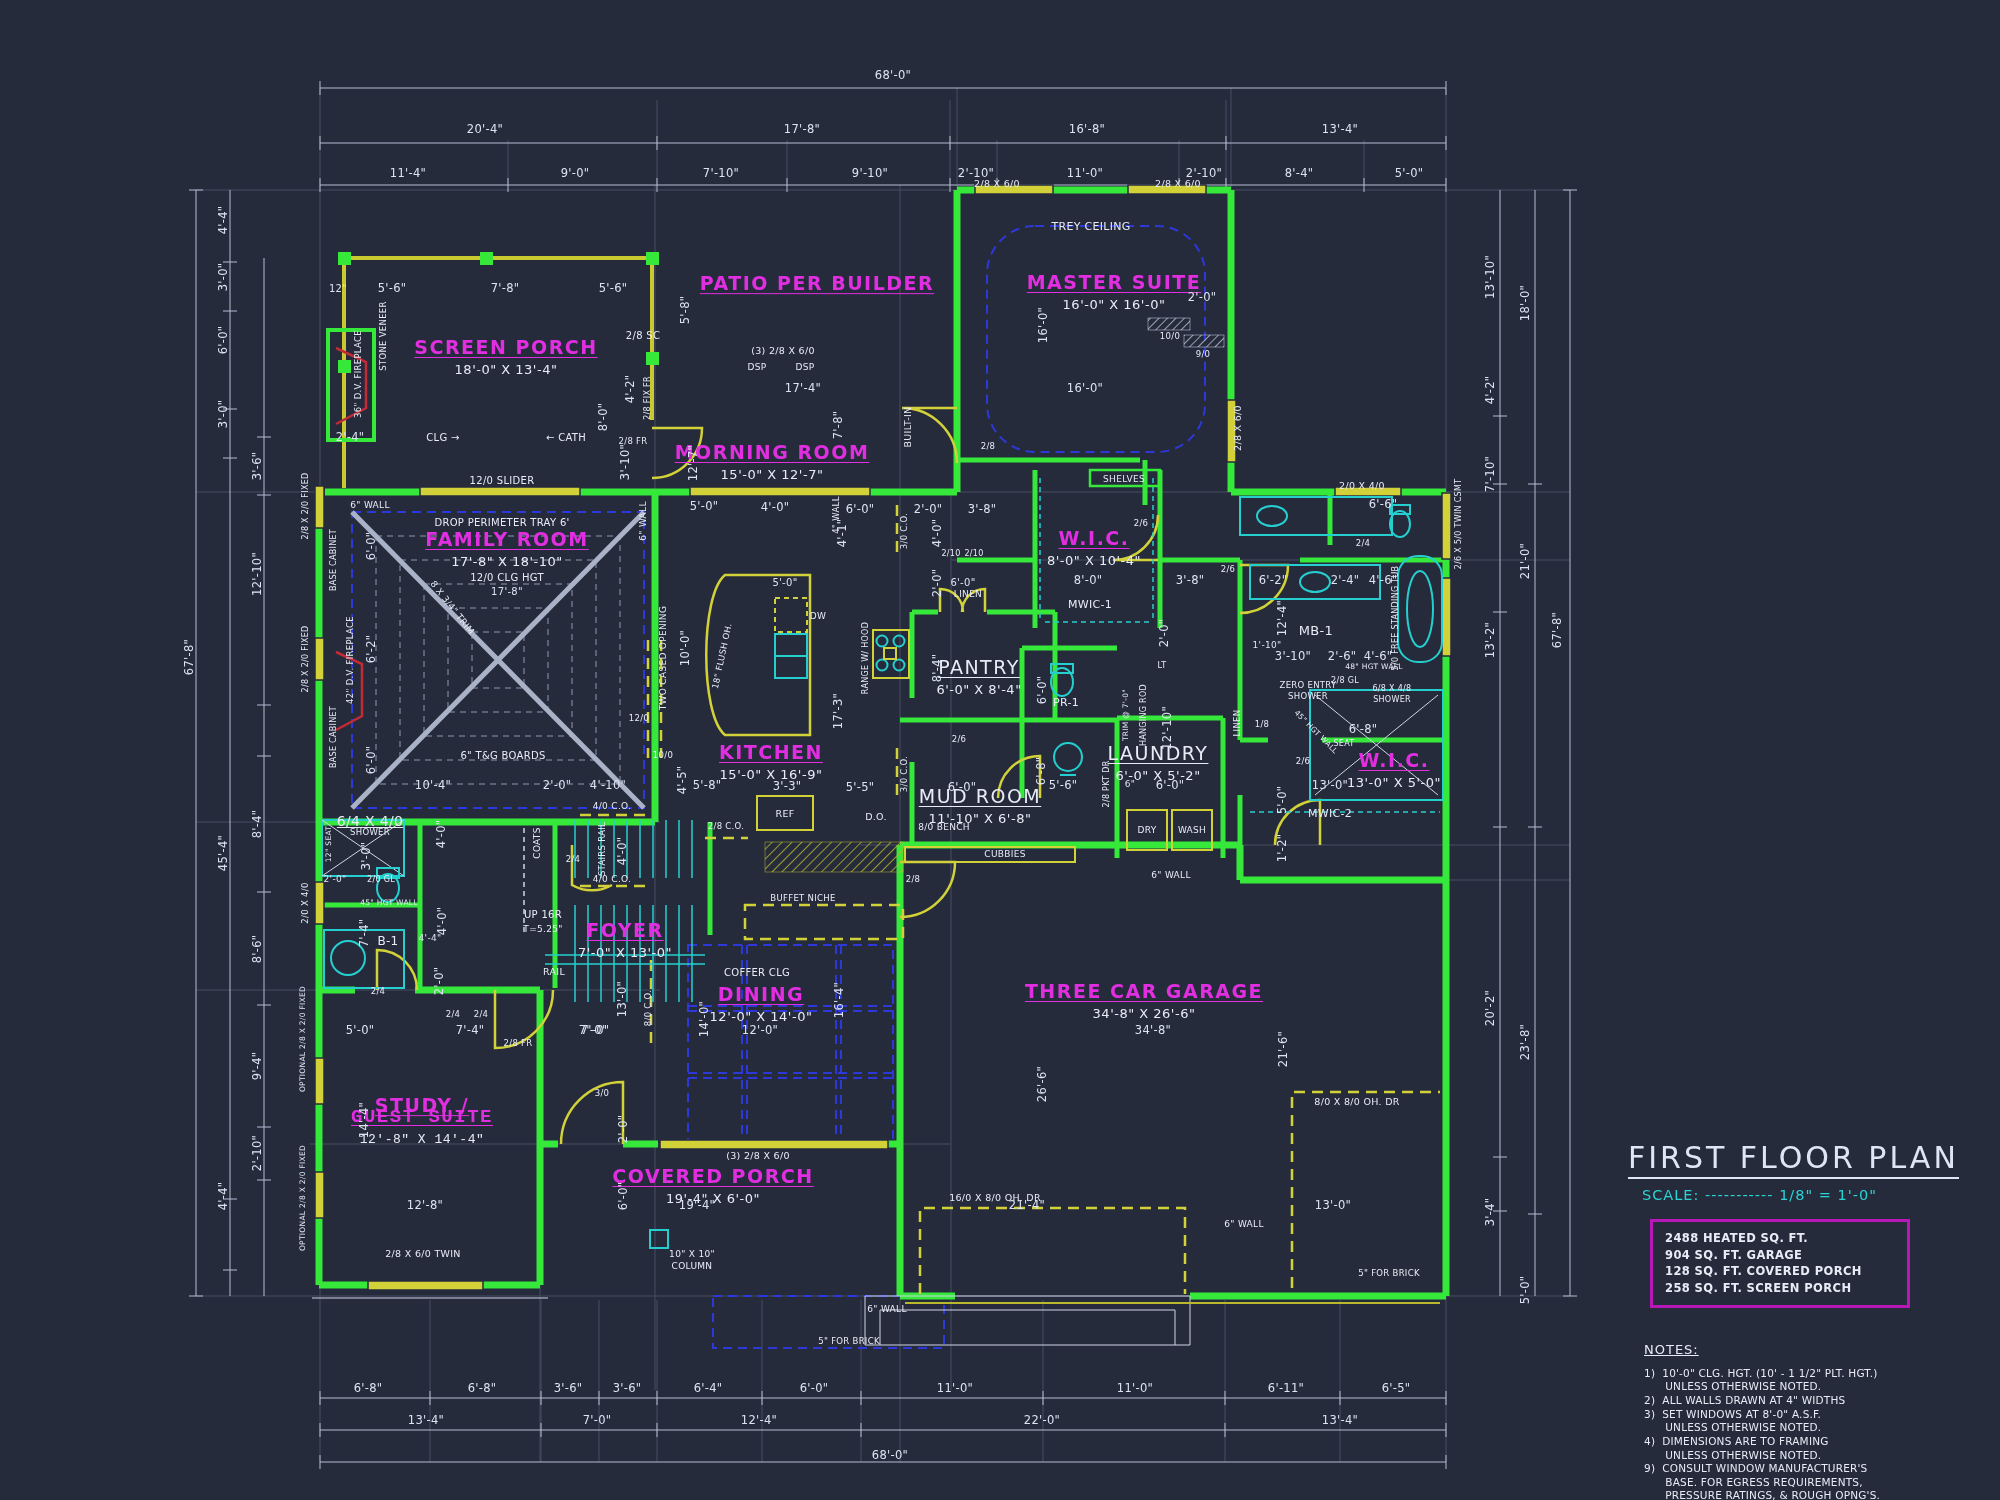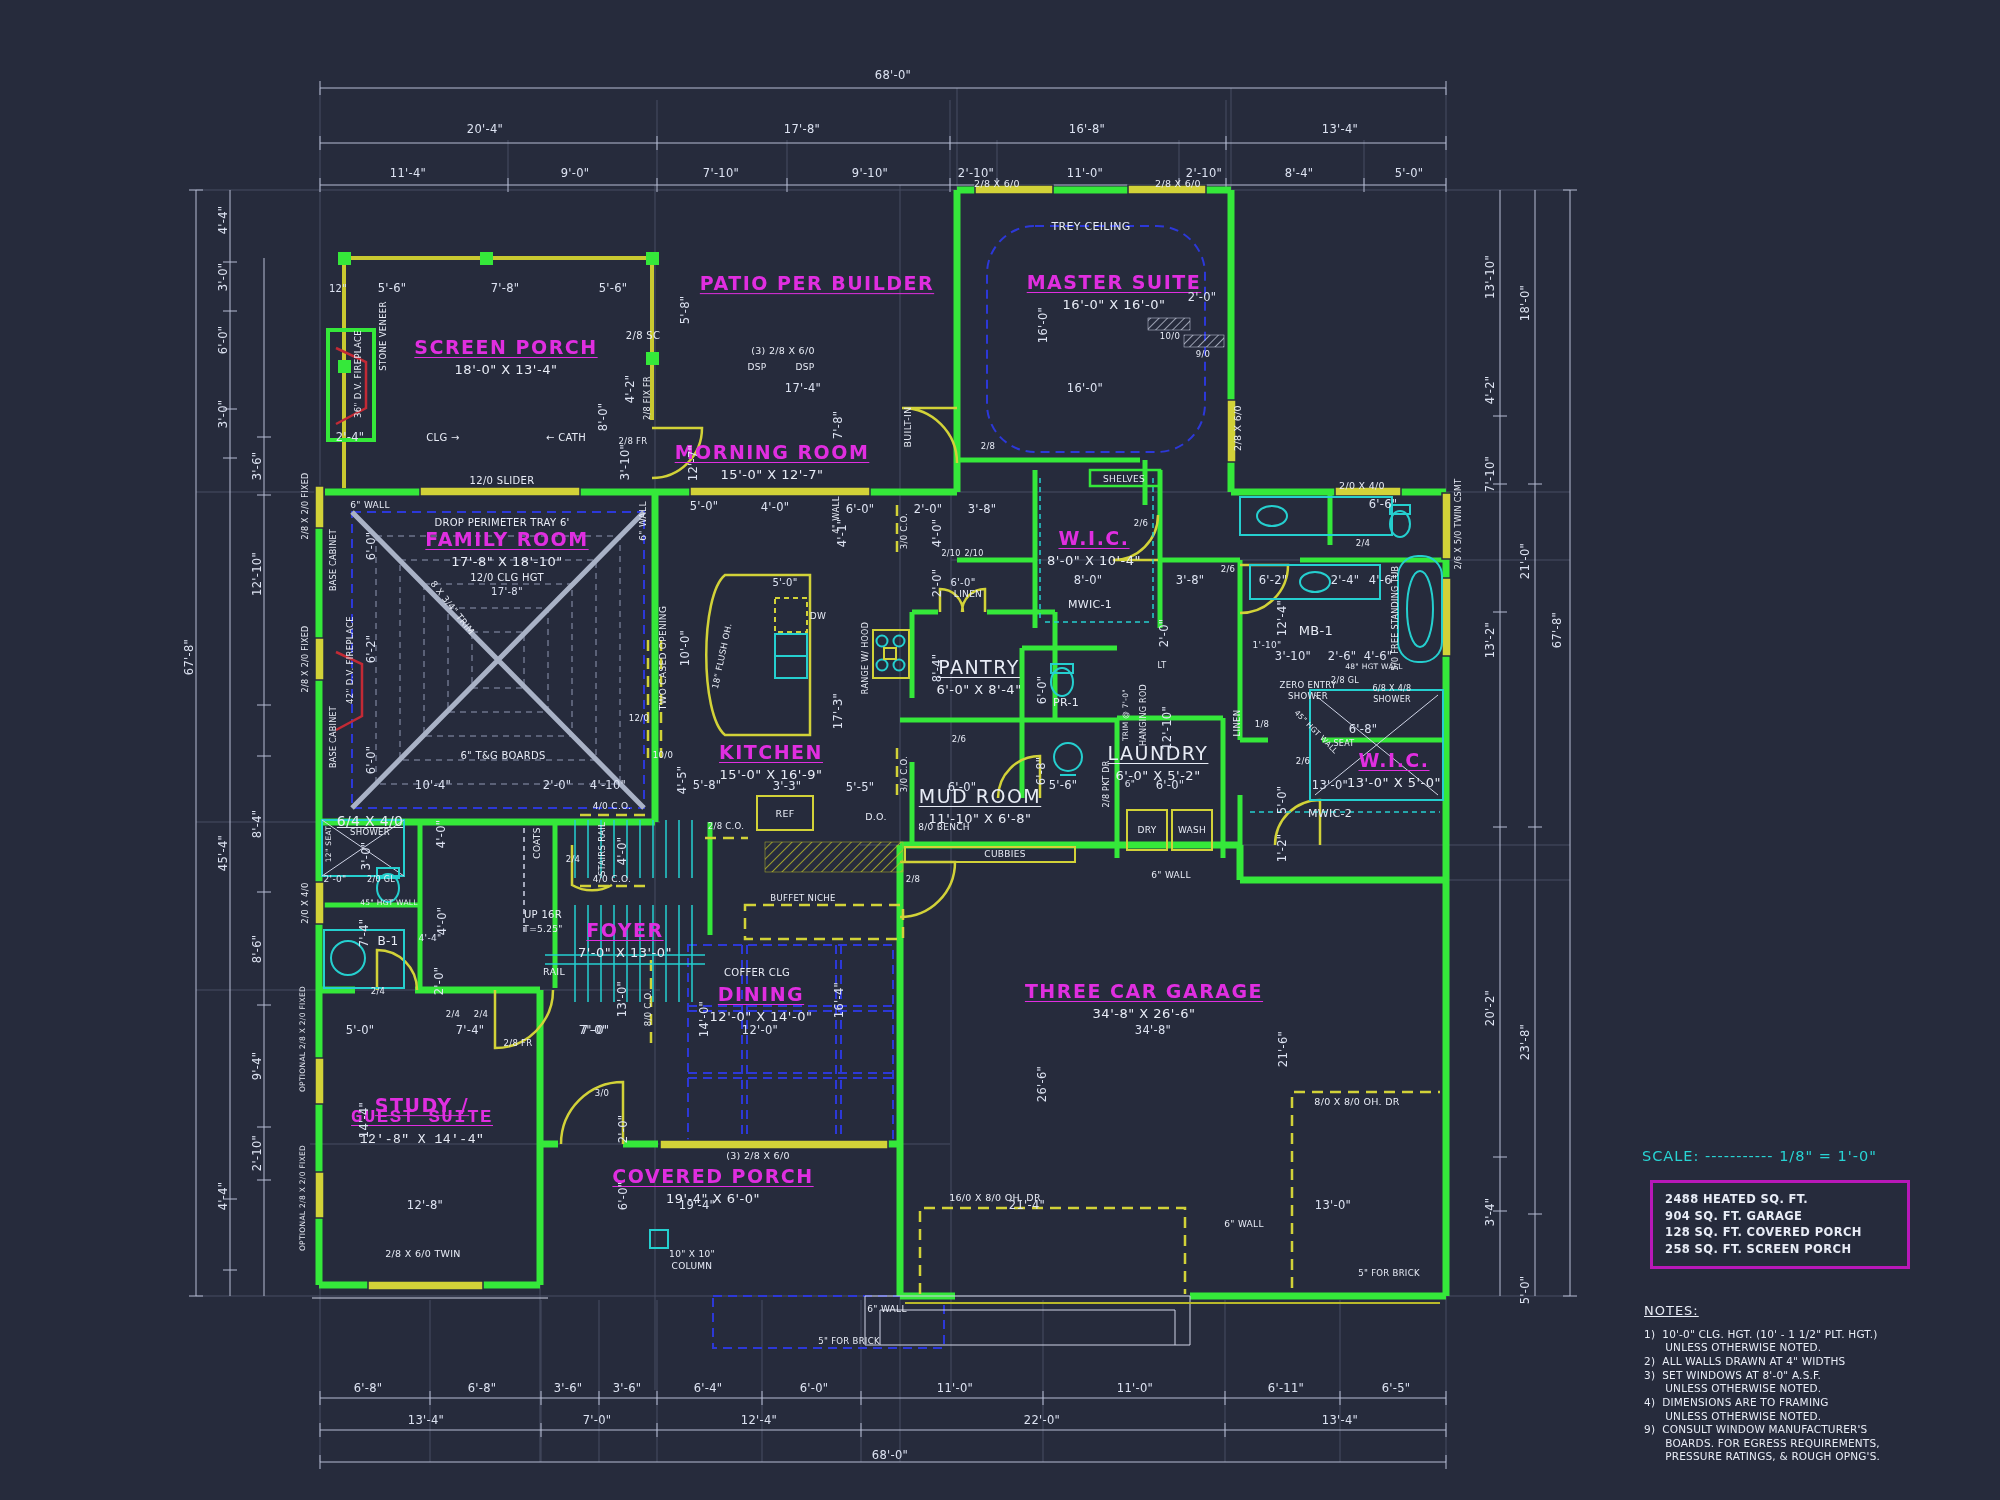--- a/index.html
+++ b/index.html
@@ -553,36 +553,37 @@
       <div class="dim" style="left: 443px; top: 921px; position: absolute; transform: translate(-50%, -50%) rotate(-90deg);">4'-0"</div>
       <div class="dim" style="left: 430px; top: 938px; position: absolute; font-size: 9px; transform: translate(-50%, -50%);">4'-4"</div>
       <div class="dim" style="left: 440px; top: 981px; position: absolute; transform: translate(-50%, -50%) rotate(-90deg);">2'-0"</div>
       <div class="dim" style="left: 623px; top: 851px; position: absolute; transform: translate(-50%, -50%) rotate(-90deg);">4'-0"</div>
       <div class="dim" style="left: 365px; top: 933px; position: absolute; transform: translate(-50%, -50%) rotate(-90deg);">7'-4"</div>
       <div class="dim" style="left: 367px; top: 856px; position: absolute; transform: translate(-50%, -50%) rotate(-90deg);">3'-0"</div>
       <div class="dim" style="left: 335px; top: 879px; position: absolute; font-size: 9px; transform: translate(-50%, -50%);">2'-0"</div>
     </div>
 
   <div id="titleblock">
+    <div id="tb-title">FIRST FLOOR PLAN</div>
     <div id="tb-scale">SCALE: ----------- 1/8" = 1'-0"</div>
     <div id="tb-areas">
         <div class="note">2488 HEATED SQ. FT.</div>
         <div class="note">904 SQ. FT. GARAGE</div>
         <div class="note">128 SQ. FT. COVERED PORCH</div>
         <div class="note">258 SQ. FT. SCREEN PORCH</div>
       </div>
     <div id="tb-notes">
       <div id="tb-notes-title">NOTES:</div>
       <div>
           <div class="note">1)  10'-0" CLG. HGT. (10' - 1 1/2" PLT. HGT.)</div>
           <div class="note">      UNLESS OTHERWISE NOTED.</div>
           <div class="note">2)  ALL WALLS DRAWN AT 4" WIDTHS</div>
           <div class="note">3)  SET WINDOWS AT 8'-0" A.S.F.</div>
           <div class="note">      UNLESS OTHERWISE NOTED.</div>
           <div class="note">4)  DIMENSIONS ARE TO FRAMING</div>
           <div class="note">      UNLESS OTHERWISE NOTED.</div>
           <div class="note">9)  CONSULT WINDOW MANUFACTURER'S</div>
-          <div class="note">      BOARDS. FOR EGRESS REQUIREMENTS,</div>
+          <div class="note">      BASE. FOR EGRESS REQUIREMENTS,</div>
           <div class="note">      PRESSURE RATINGS, &amp; ROUGH OPNG'S.</div>
         </div>
     </div>
   </div>
 </div>
 
 </body></html>

